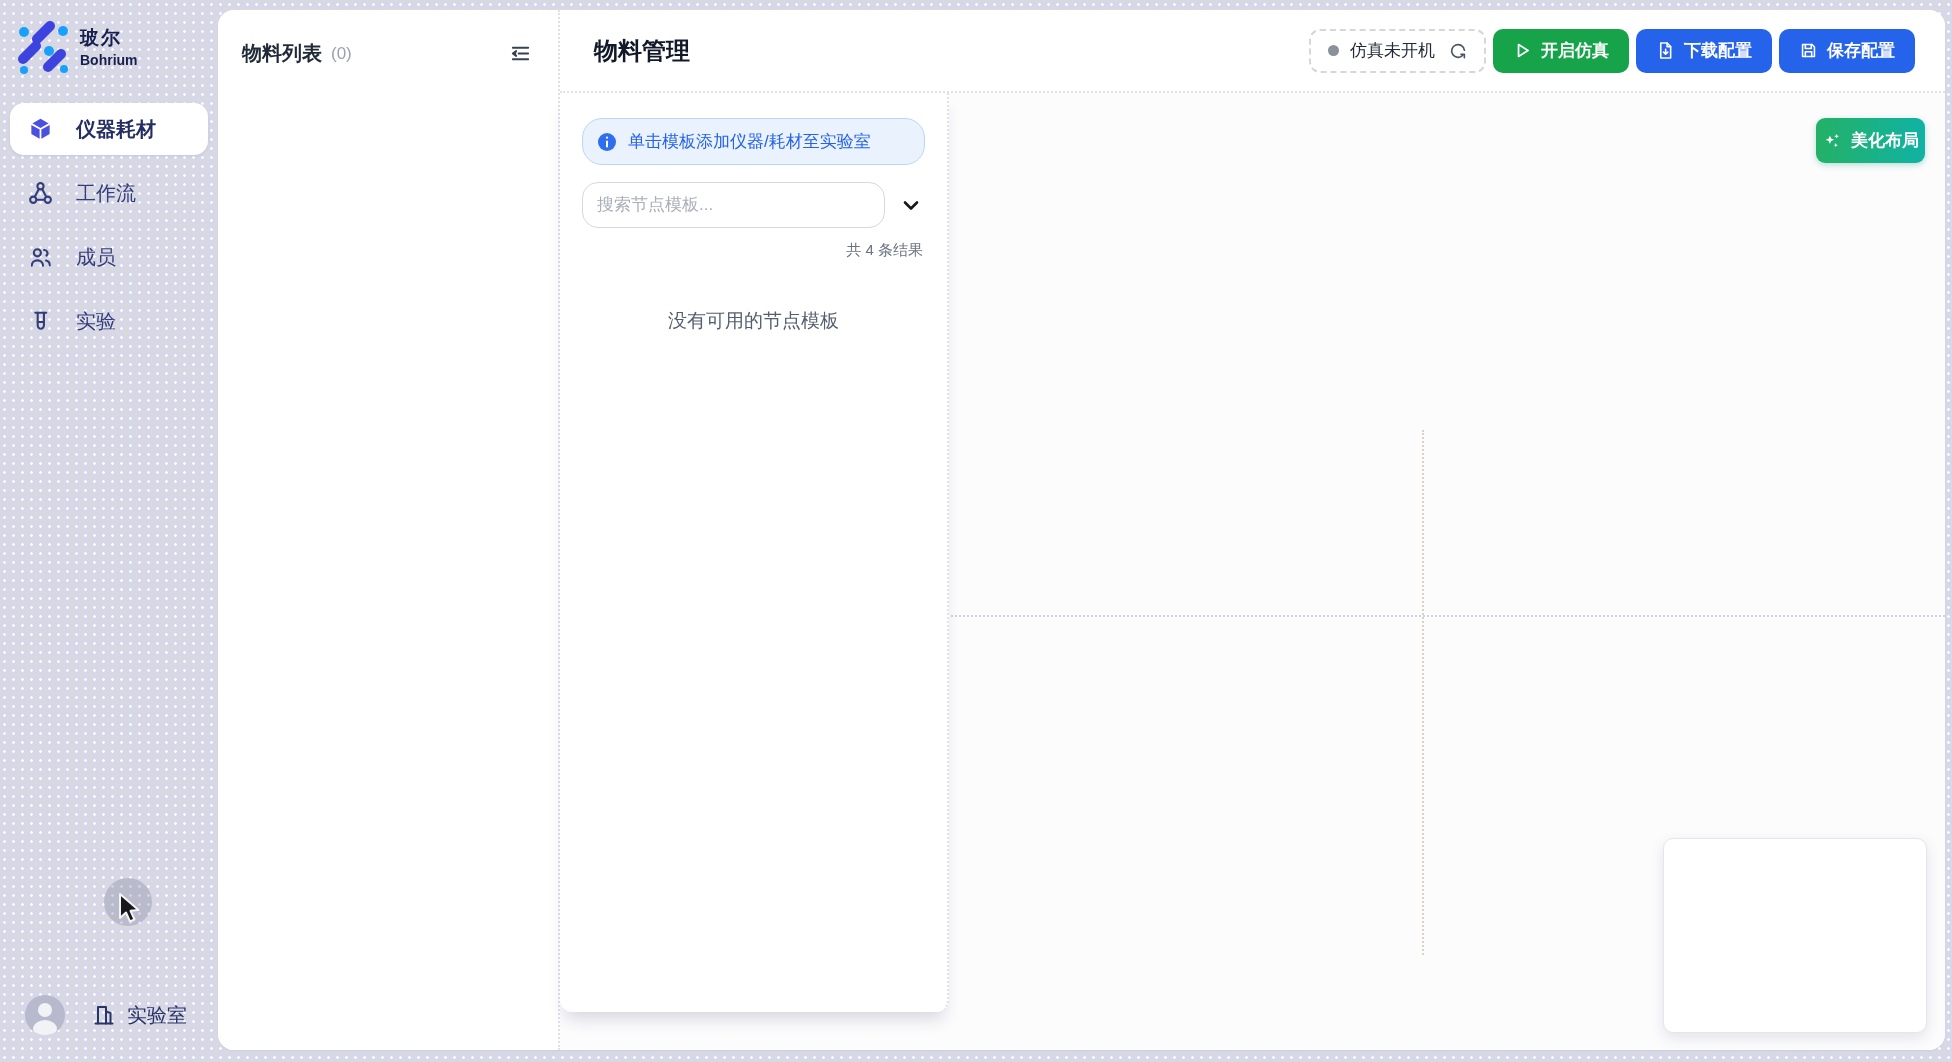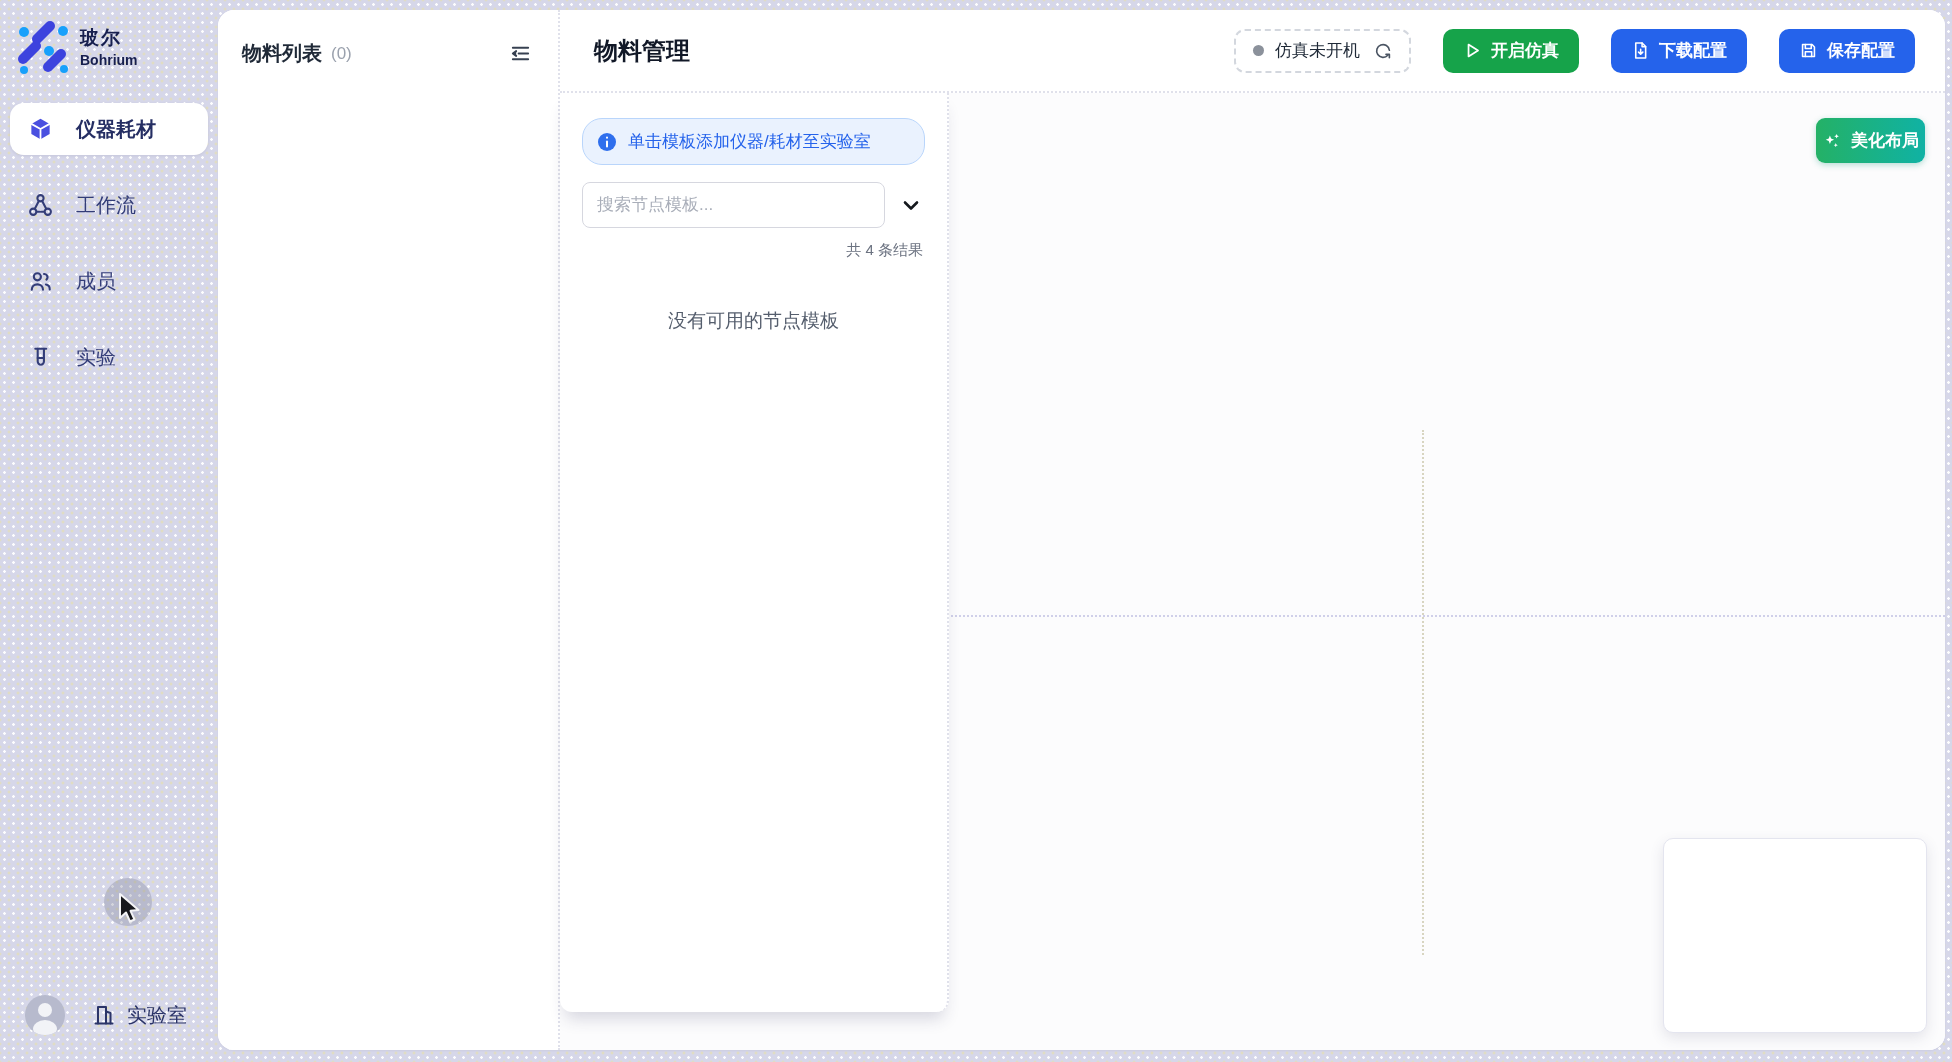--- a/index.html
+++ b/index.html
@@ -15,57 +15,57 @@
     position: relative;
     color: #1f2937;
   }
   svg { display: block; }
 
   
   .sidebar { position: absolute; left: 0; top: 0; width: 218px; height: 1062px; padding-top: 18px; }
   .logo-row { display: flex; align-items: center; gap: 10px; padding: 0 14px; }
   .logo-text .cn { font-size: 19px; font-weight: 800; color: #171f4e; letter-spacing: 2px; }
   .logo-text .en { font-size: 14px; font-weight: 800; color: #171f4e; margin-top: 1px; }
-  .menu { margin-top: 29px; padding: 0 10px; display: flex; flex-direction: column; gap: 24px; }
+  .menu { margin-top: 29px; padding: 0 10px; display: flex; flex-direction: column; gap: 12px; }
   .menu-item { height: 52px; display: flex; align-items: center; gap: 22px; padding: 0 17px; border-radius: 14px; font-size: 20px; color: #333d78; cursor: pointer; }
   .menu-item.active { background: #ffffff; font-weight: 700; color: #252e63; box-shadow: 0 1px 3px rgba(50,50,100,0.10); }
   .menu-item .mi-icon { width: 27px; height: 27px; flex: none; }
   .side-footer { position: absolute; left: 0; bottom: 27px; width: 198px; display: flex; align-items: center; padding: 0 0 0 25px; }
   .avatar { width: 40px; height: 40px; border-radius: 50%; background: #b7bacd; overflow: hidden; position: relative; flex: none; }
   .lab-entry { display: flex; align-items: center; gap: 10px; margin-left: 26px; color: #2b3468; font-size: 20px; cursor: pointer; }
 
   
   .main-card { position: absolute; left: 218px; top: 10px; width: 1727px; height: 1040px; background: #ffffff; border-radius: 16px; display: flex; overflow: hidden; box-shadow: 0 1px 2px rgba(40,40,90,0.05); }
   .materials-col { width: 342px; flex: none; border-right: 2px dotted #e0e1eb; background: #fff; padding: 30px 24px; }
   .materials-head { display: flex; align-items: center; }
   .materials-title { font-size: 20px; font-weight: 700; color: #1f2937; }
   .materials-count { font-size: 17px; color: #9aa1ad; margin-left: 9px; }
   .collapse-btn { margin-left: auto; background: none; border: none; cursor: pointer; padding: 2px; }
 
   .main-right { flex: 1; display: flex; flex-direction: column; min-width: 0; }
   .main-header { height: 83px; flex: none; background: #fff; border-bottom: 2px dotted #e0e1eb; display: flex; align-items: center; padding: 0 30px 0 34px; }
   .page-title { font-size: 24px; font-weight: 700; color: #111827; }
-  .header-actions { margin-left: auto; display: flex; align-items: center; gap: 32px; }
+  .header-actions { margin-left: auto; display: flex; align-items: center; gap: 7px; }
 
   .status-pill { display: flex; align-items: center; gap: 11px; height: 44px; padding: 0 17px; background: #fff; border: 2px dashed #d3d7de; border-radius: 11px; font-size: 17px; color: #1f2937; }
   .status-dot { width: 11px; height: 11px; border-radius: 50%; background: #8b919b; flex: none; }
   .refresh-btn { background: none; border: none; cursor: pointer; padding: 0; margin-left: 3px; }
 
   .btn { display: flex; align-items: center; gap: 9px; height: 44px; padding: 0 20px; border: none; border-radius: 10px; color: #fff; font-size: 17px; font-weight: 700; cursor: pointer; font-family: inherit; }
   .btn-green { background: #16a34a; }
   .btn-blue  { background: #2563eb; }
 
   
   .canvas { position: relative; flex: 1; background: #fcfcfd; min-height: 0; }
 
   .template-panel { position: absolute; left: 0; top: 0; width: 389px; height: 919px; background: #fff; border-right: 2px dotted #e0e1eb; border-radius: 0 0 12px 12px; box-shadow: 0 12px 16px -5px rgba(50,50,95,0.18); padding: 25px 22px; }
   .info-banner { display: flex; align-items: center; gap: 11px; background: #eaf2fe; border: 1px solid #b9d5fb; border-radius: 20px; padding: 11px 14px; color: #2563eb; font-size: 17px; }
   .info-badge { flex: none; }
   .search-row { display: flex; align-items: center; margin-top: 17px; }
-  .search-input { flex: 1; height: 46px; border: 1.5px solid #d6d7df; border-radius: 8px; padding: 0 14px; font-size: 17px; color: #374151; outline: none; font-family: inherit; background: #fff; }
+  .search-input { flex: 1; height: 46px; border: 1.5px solid #d6d7df; border-radius: 16px; padding: 0 14px; font-size: 17px; color: #374151; outline: none; font-family: inherit; background: #fff; }
   .search-input::placeholder { color: #a9aeb9; }
   .chevron-btn { background: none; border: none; cursor: pointer; margin-left: 12px; padding: 2px; }
   .result-count { margin-top: 13px; text-align: right; font-size: 15px; color: #6b7280; padding-right: 2px; }
   .empty-text { margin-top: 48px; text-align: center; font-size: 19px; color: #555e6d; }
 
   .beautify-btn { position: absolute; top: 25px; right: 20px; height: 45px; display: flex; align-items: center; gap: 9px; padding: 0 6px; border: none; border-radius: 9px; color: #fff; font-size: 17px; font-weight: 700; cursor: pointer; background: linear-gradient(90deg, #24b166, #10b2a4); box-shadow: 0 2px 6px rgba(20,150,120,0.30); font-family: inherit; }
 
   .guide-h { position: absolute; left: 387px; top: 522px; width: 998px; height: 0; border-top: 2px dotted rgba(136,136,200,0.38); pointer-events: none; }
   .guide-v { position: absolute; left: 862px; top: 337px; width: 0; height: 525px; border-left: 2px dotted rgba(178,172,128,0.48); pointer-events: none; }
 

